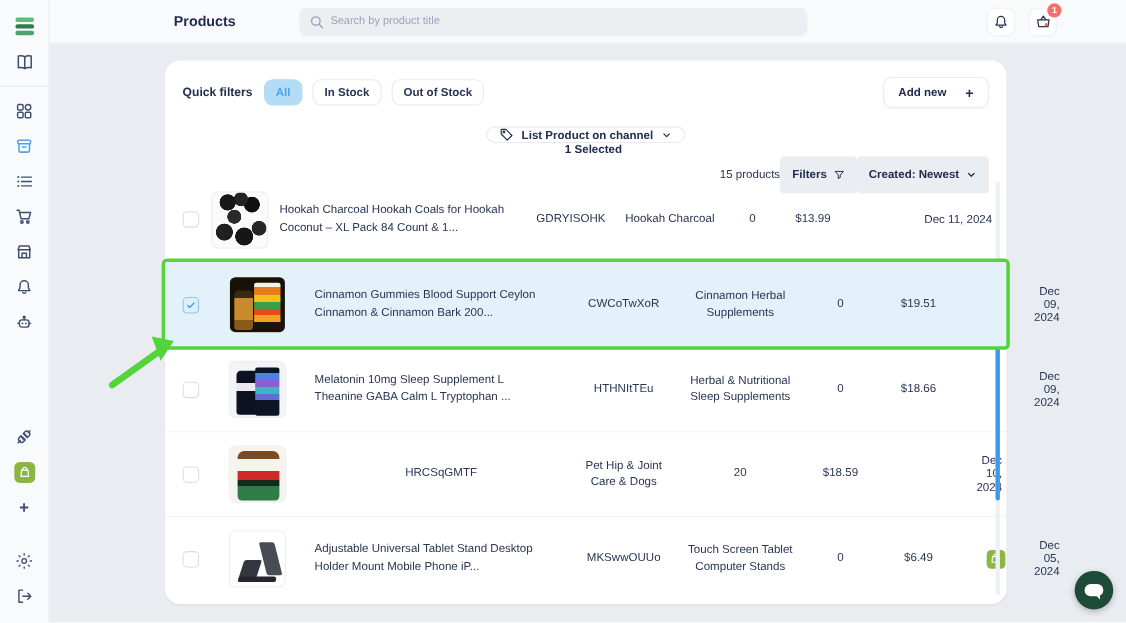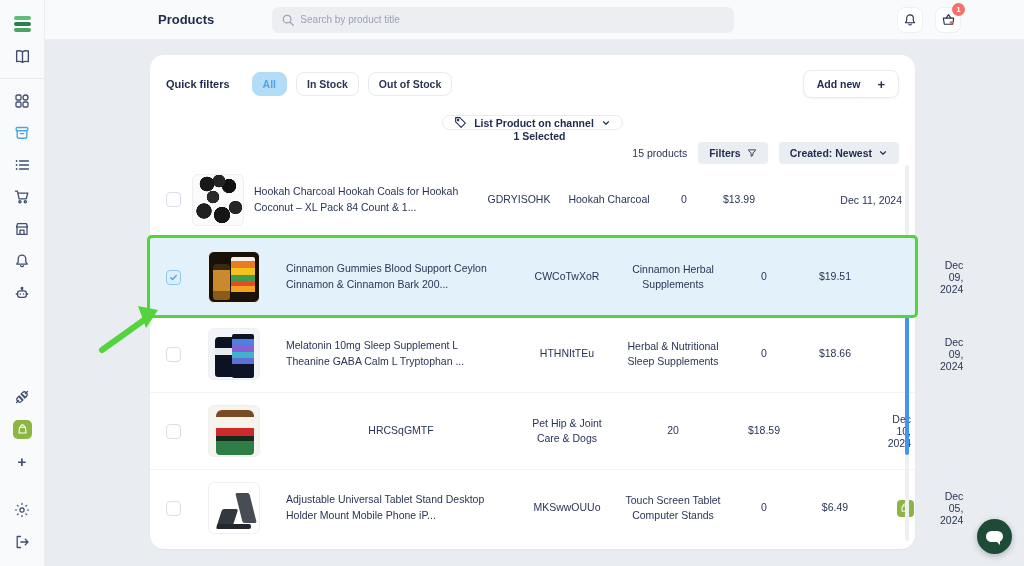--- a/index.html
+++ b/index.html
@@ -38,36 +38,36 @@
               border-radius:8px; display:flex; align-items:center; justify-content:center; cursor:pointer; }
   .cart-badge { position:absolute; top:-5px; right:-5px; min-width:13px; height:13px; border-radius:7px;
                 background:#f4716b; color:#fff; font-size:8px; font-weight:bold; display:flex;
                 align-items:center; justify-content:center; padding:0 3px; }
 
   
   .card { position:absolute; left:150px; top:55px; width:765px; height:494px; background:#ffffff;
           border-radius:14px; box-shadow:0 1px 2px rgba(30,42,80,.04); }
 
   .filters-row { display:flex; align-items:center; margin:14px 16px 0 16px; height:30px; }
-  .filters-label { font-size:11px; font-weight:bold; color:#222d4f; margin-right:22px; }
+  .filters-label { font-size:11px; font-weight:bold; color:#222d4f; margin-right:10px; }
   .chip { height:24px; padding:8px 10px; display:flex; align-items:center; border-radius:8px; font-size:10.5px;
           font-weight:bold; cursor:pointer; margin-right:9px; background:#fff; border:1px solid #e7eaf0; color:#2a3554; }
   .chip.active { background:#b3dcf6; border-color:#b3dcf6; color:#4fa5e3; }
   .add-new-btn { margin-left:auto; height:28px; padding:0 13px; background:#fff; border:1px solid #e9ebf0;
                  border-radius:8px; font-size:10.5px; font-weight:bold; color:#222d4f; display:flex;
                  align-items:center; gap:17px; cursor:pointer; box-shadow:0 1px 2px rgba(30,42,80,.05); }
 
   .toolbar-row { display:flex; align-items:center; margin:16px 16px 0 16px; height:32px;flex-direction:column; }
   .channel-btn { height:30px; padding:0 11px; background:#fff; border:1px solid #e7eaf0; border-radius:9px;
                  display:flex; align-items:center; gap:7px; font-size:10.5px; font-weight:bold; color:#222d4f;
                  cursor:pointer; }
   .selected-label { margin-left:14px; font-size:10.5px; font-weight:bold; color:#222d4f; }
-  .toolbar-right { margin-left:auto; display:flex; align-items:center; gap:11px; }
+  .toolbar-right { margin-left:auto; display:flex; align-items:center; }
   .products-count { font-size:10.5px; color:#2a3554; }
-  .gray-btn { height:22px; padding:0 11px; background:#eaedf2; border:none; border-radius:4px; font-size:10.5px;
+  .gray-btn { height:34px; padding:0 11px; background:#eaedf2; border:none; border-radius:4px; font-size:10.5px;
               font-weight:bold; color:#222d4f; display:flex; align-items:center; gap:6px; cursor:pointer; }
 
   
   .table { margin-top:14px; }
   .trow { position:relative; display:grid; grid-template-columns:26px 62px 230px 70px 110px 40px 70px 38px 1fr;
           align-items:center; height:77px; padding:0 0 0 16px; cursor:pointer; }
   .trow + .trow { border-top:1px solid #f1f3f6;gap:16px; }
   .trow.highlighted { background:#e3f1fb; box-shadow:0 0 0 3px #53d43b; border-radius:2px; z-index:2; border-top-color:transparent; }
   .trow.highlighted + .trow { border-top-color:transparent; }
 

